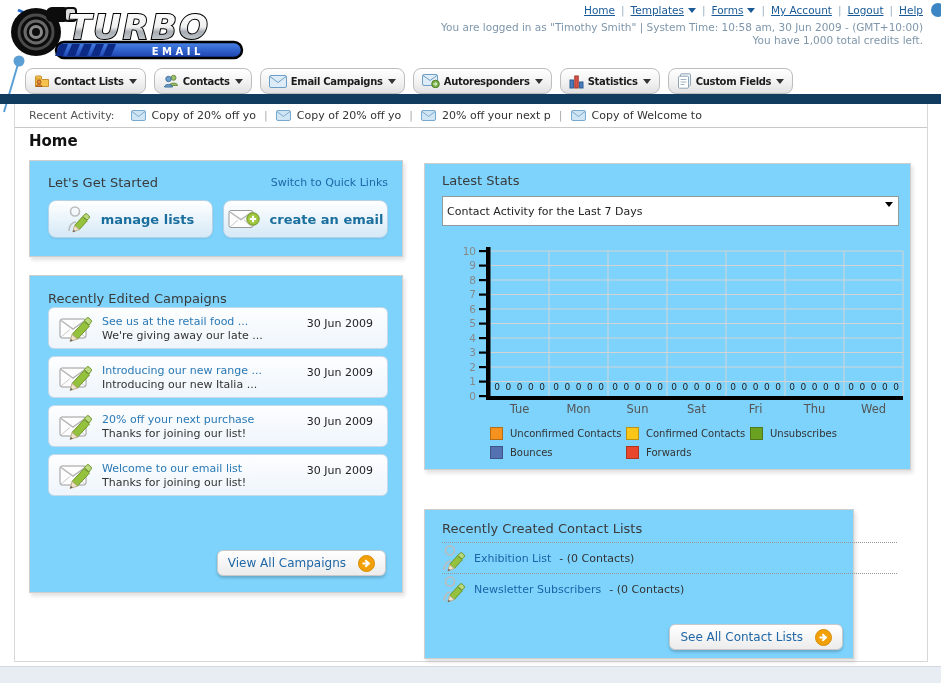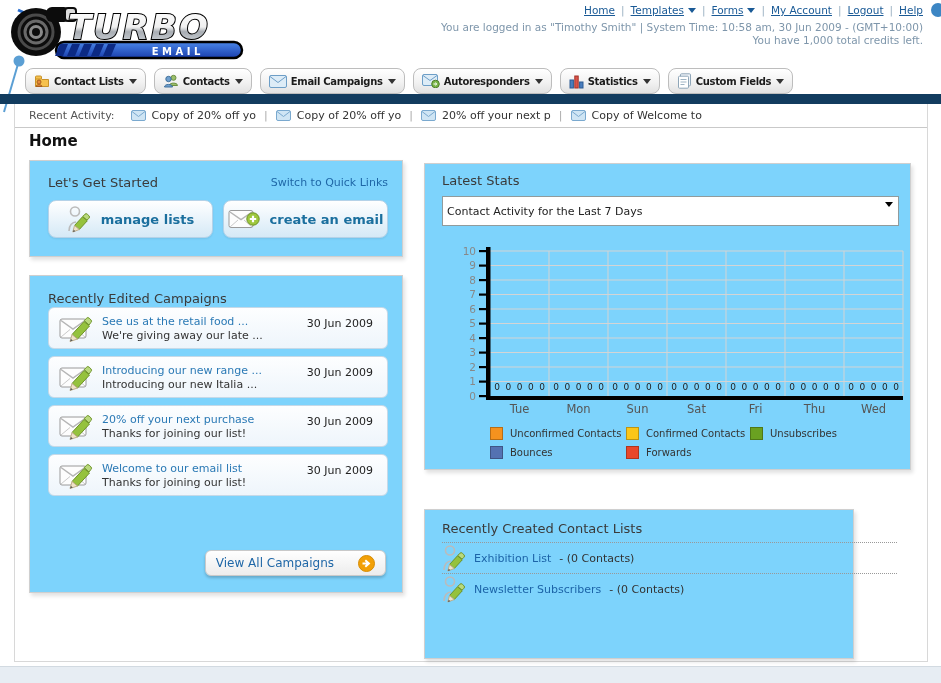--- a/index.html
+++ b/index.html
@@ -46,21 +46,21 @@
 #camp-tabs { margin-top:10px; height:27px; background:#d9ecfb; display:flex; align-items:center; font-size:11px; padding:0 8px; gap:6px; white-space:nowrap; }
 #camp-tabs .show-label { font-weight:bold; color:#333; margin-right:2px; }
 .ctab { color:#1c64a8; font-size:11px; padding:3px 6px; }
 .ctab.active { background:#fff; border-radius:4px; }
 #camp-items { display:flex; flex-direction:column; gap:7px; }
 .citem { position:relative; height:42px; border:1px solid #c5d9e8; border-radius:6px; background:linear-gradient(180deg,#fdfeff,#eef5fb); display:flex; align-items:center; padding-left:10px; }
 .cicon { margin-right:9px; }
 .ctitle { font-size:11px; color:#2a79b5; display:block; }
 .csub { font-size:11px; color:#333; margin-top:1px; }
 .cdate { position:absolute; right:14px; top:9px; font-size:11px; color:#222; }
-.viewbtn { position:absolute; height:26px; border:1px solid #c9c9c9; border-radius:6px; background:linear-gradient(180deg,#ffffff,#ececec); box-shadow:0 2px 3px rgba(0,0,0,0.2); display:flex; align-items:center; gap:24px; padding:0 10px; font-size:12px; color:#1f67a7; cursor:pointer; white-space:nowrap; }
+.viewbtn { position:absolute; height:26px; border:1px solid #c9c9c9; border-radius:6px; background:linear-gradient(180deg,#ffffff,#ececec); box-shadow:0 2px 3px rgba(0,0,0,0.2); display:flex; align-items:center; gap:12px; padding:0 10px; font-size:12px; color:#1f67a7; cursor:pointer; white-space:nowrap; }
 #camp-viewbtn { right:16px; top:274px; }
 
 
 #stats { left:409px; top:59px; width:487px; height:307px; }
 #stats .panel-title { position:absolute; left:17px; top:9px; }
 #stats-dropdown { position:absolute; left:17px; top:32px; width:457px; height:30px; border:1px solid #919b9c; background:#fff; font-size:11px; color:#222; display:flex; align-items:center; padding-left:4px; cursor:pointer; }
 #dd-arrow { position:absolute; right:5px; top:5px; width:0; height:0; border-left:4px solid transparent; border-right:4px solid transparent; border-top:5px solid #000; }
 #chart { position:absolute; left:0; top:77px; }
 #legend { position:absolute; left:65px; top:263px; display:grid; grid-template-columns:136px 124px auto; row-gap:6px; font-size:10px; color:#333; white-space:nowrap; }
 .litem { display:flex; align-items:center; gap:7px; }
@@ -529,16 +529,25 @@
               <path d="M15.8 11.5 L17.8 9.3 a1.8 1.8 0 0 1 2.6 0 l1.5 1.4 a1.8 1.8 0 0 1 0 2.6 L20 15.2 Z" fill="#b9d97c" stroke="#6e9427"></path>
               <path d="M7.5 20.5 L15.5 11.8 L20.3 15.8 L12.3 24.5 Z" fill="#95c23d" stroke="#6e9427"></path>
               <path d="M7.5 20.5 L12.3 24.5 L5.8 27 Z" fill="#efe3c8" stroke="#bfae8a"></path>
               <path d="M6.8 24.8 L5.8 27 L8.3 26.2 Z" fill="#555"></path>
             </svg>
           </span>
           <a>Newsletter Subscribers</a>
           <span class="clcount">- (0 Contacts)</span>
         </div>
       </div>
+    <div class="viewbtn" id="cl-viewbtn">
+      <span>See All Contact Lists</span>
+      <span class="btn-arrow" style="display: flex;">
+          <svg width="17" height="17" viewBox="0 0 17 17">
+            <circle cx="8.5" cy="8.5" r="8" fill="#f2a007" stroke="#d68c05"></circle>
+            <path d="M4.5 8.5 h5.5 M7.3 5.3 l3.6 3.2 l-3.6 3.2" stroke="#fff" stroke-width="2" fill="none"></path>
+          </svg>
+        </span>
+    </div>
   </div>
 </div>
 
 <div id="footer"></div>
 
 </body></html>

